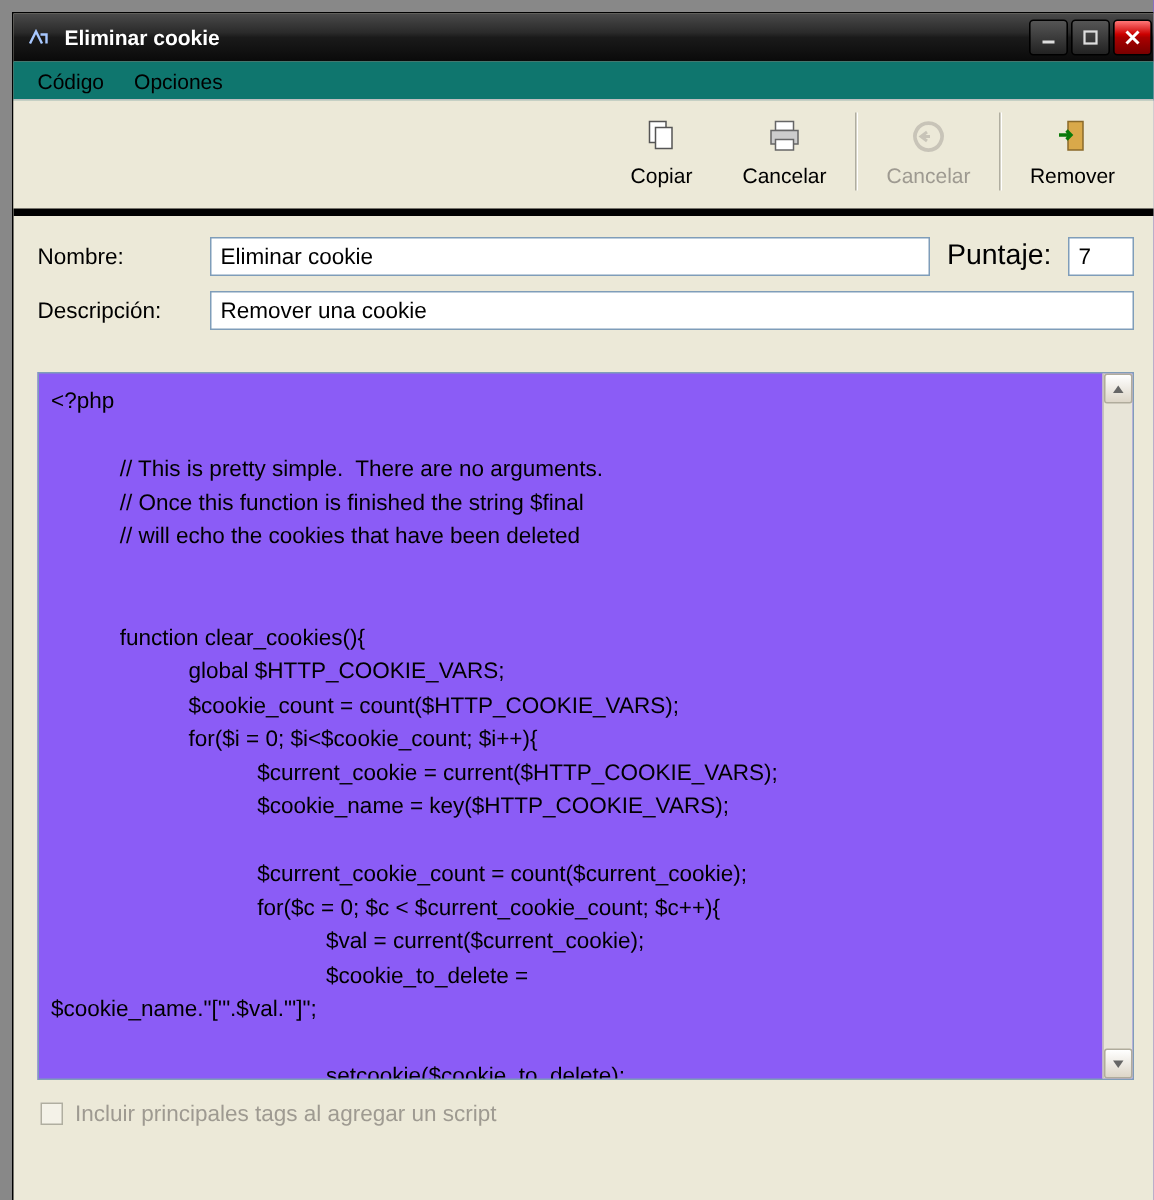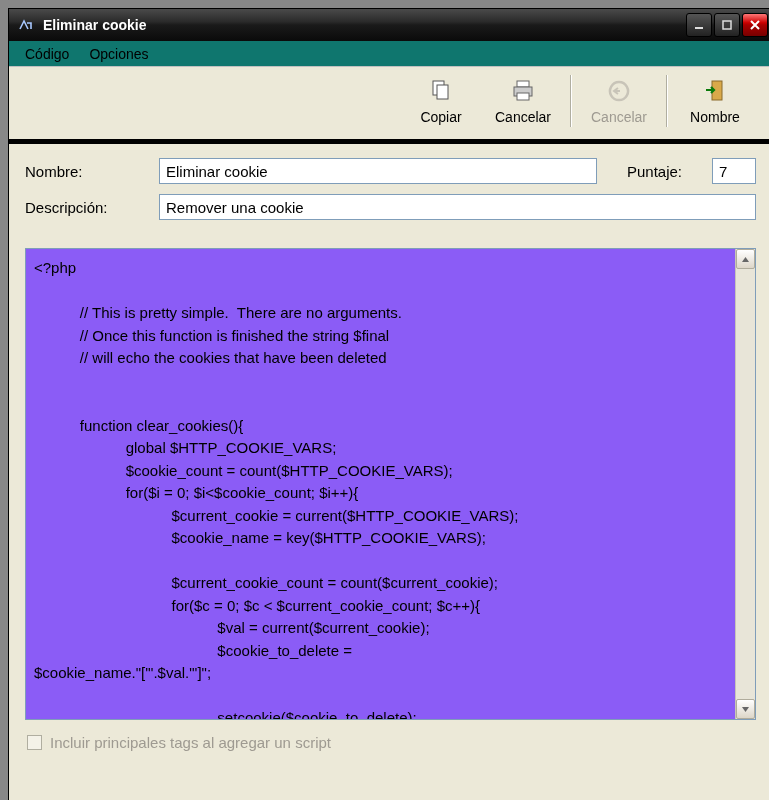--- a/index.html
+++ b/index.html
@@ -64,23 +64,23 @@
   display:flex; flex-direction:column; align-items:center; gap:4px;
   font-size:14px; color:#000;
   padding:4px 2px;
 }
 .tool-btn.disabled { color:#9e9a91; }
 .tool-sep { width:2px; border-left:1px solid #b0aea0; border-right:1px solid #fff; margin:2px 6px; }
 .tool-icon { width:28px; height:28px; display:flex; align-items:center; justify-content:center; }
 .form-area {
   padding:14px 16px 10px 16px;
 }
-.form-row { display:flex; align-items:center; margin-bottom:10px; gap:24px;}
+.form-row { display:flex; align-items:center; margin-bottom:10px; gap:5px;}
 .label { font-size:15px; width:110px; color:#000;}
-.label2 { font-size:15px; padding:0 6px; color:#000;}
+.label2 { font-size:19px; padding:0 6px; color:#000;}
 input.text {
   font-family: Tahoma, Arial, sans-serif;
   font-size:15px;
   padding:3px 6px;
   border:1px solid #7f9db9;
   background:#fff;
   height:26px;
 }
 .text.name { flex:1; }
 .text.score { width:44px; text-align:left;}
@@ -194,21 +194,21 @@
       <span>Cancelar</span>
     </div>
     <div class="tool-sep"></div>
     <div class="tool-btn">
       <span class="tool-icon">
         <svg width="26" height="26" viewBox="0 0 26 26">
             <rect x="10" y="3" width="10" height="19" fill="#d9a94a" stroke="#8a6a2a"></rect>
             <path d="M4 12 L12 12 M9 9 L12 12 L9 15" fill="none" stroke="#0a7a0a" stroke-width="2.2"></path>
           </svg>
       </span>
-      <span>Nombre</span>
+      <span>Remover</span>
     </div>
   </div>
 
   <div class="form-area">
     <div class="form-row">
       <span class="label">Nombre:</span>
       <input class="text name" value="Eliminar cookie" style="">
       <span class="label2">Puntaje:</span>
       <input class="text score" value="7" style="">
     </div>

